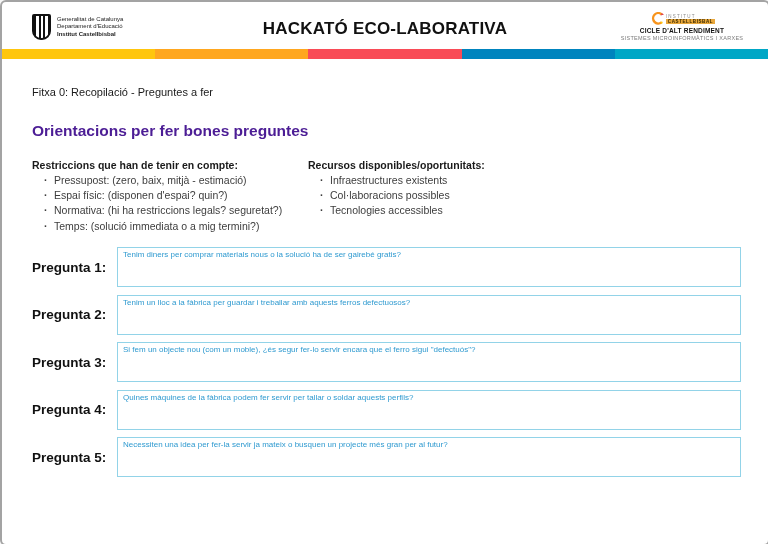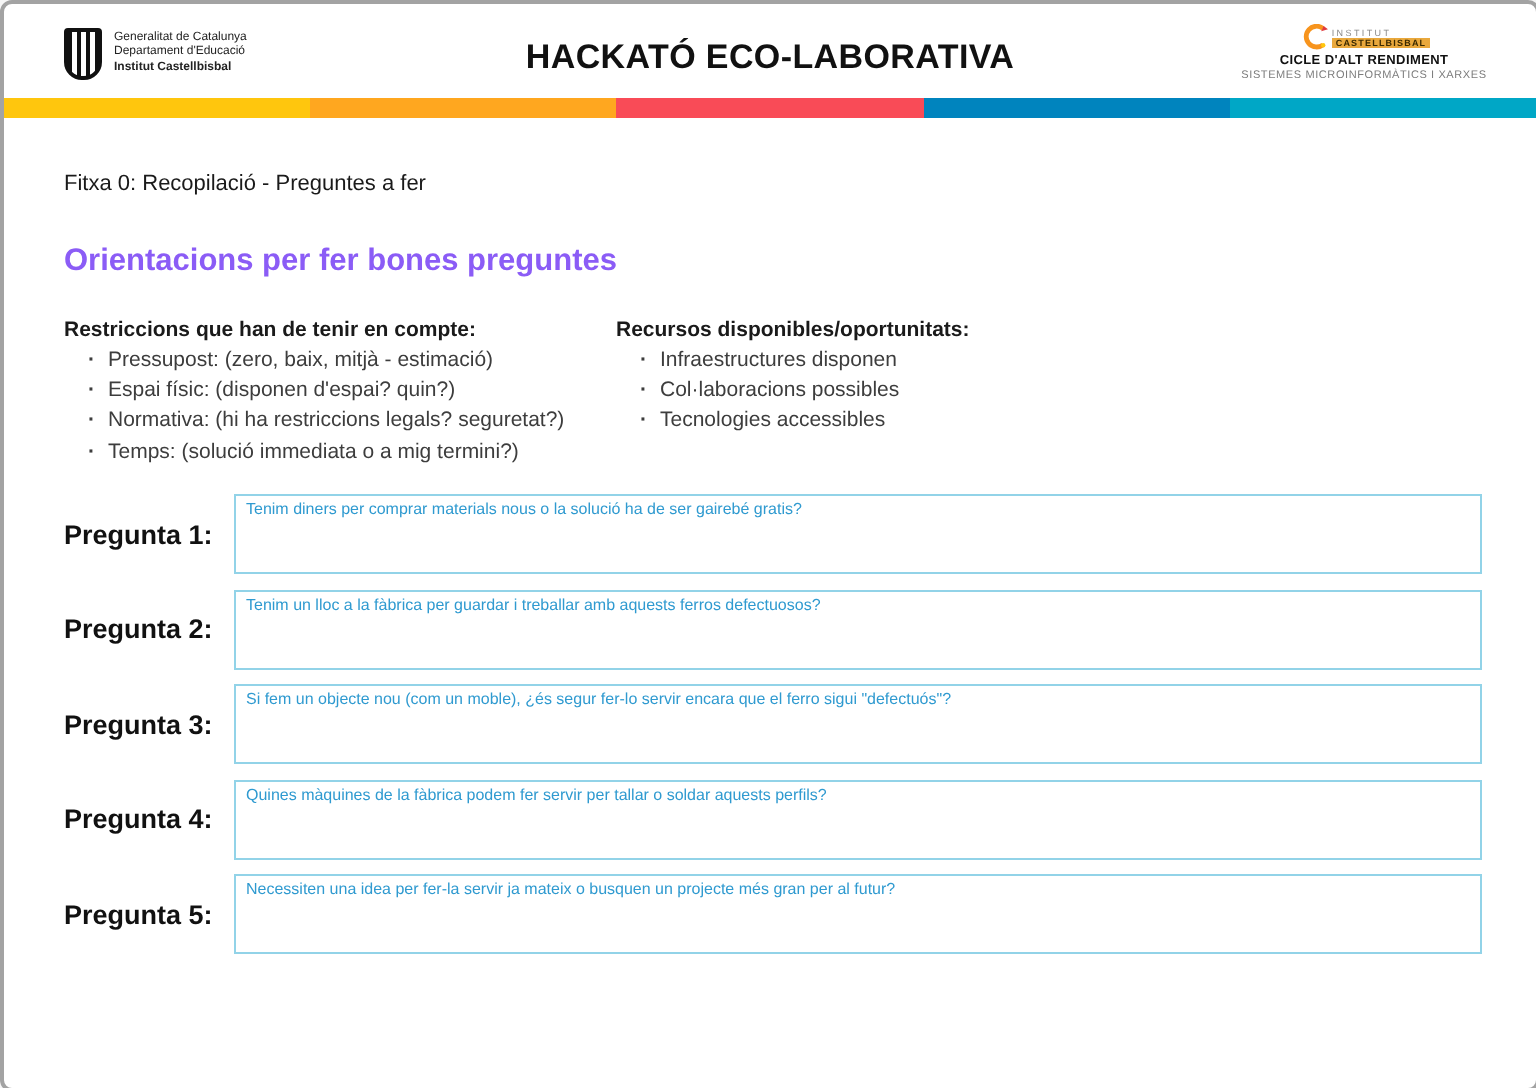--- a/index.html
+++ b/index.html
@@ -29,21 +29,21 @@
   .ir-names{display:flex;flex-direction:column;align-items:flex-start;}
   .ir-institut{font-size:4.5px;color:#8a8a8a;letter-spacing:1.2px;}
   .ir-castell{font-size:4.5px;font-weight:bold;background:#e9a83c;color:#3b2a00;padding:0 2px;letter-spacing:.6px;}
   .ir-l2{font-size:6.5px;font-weight:bold;color:#111;margin-top:2px;letter-spacing:.2px;}
   .ir-l3{font-size:5.5px;color:#7c7c7c;letter-spacing:.3px;margin-top:1px;}
   
   .stripe{position:absolute;top:47px;left:0;width:100%;height:10px;display:flex;}
   .stripe span{flex:1;}
   
   .subtitle{position:absolute;left:30px;top:84px;font-size:11px;font-weight:normal;color:#1a1a1a;}
-  .section-title{position:absolute;left:30px;top:120px;margin:0;font-size:15.5px;font-weight:bold;color:#8b5cf6;}
+  .section-title{position:absolute;left:30px;top:120px;margin:0;font-size:15.5px;font-weight:bold;color:#4c1d95;}
   .cols{position:absolute;left:30px;top:157px;display:flex;width:580px;}
   .col{width:276px;}
   .col-h{font-size:10.5px;font-weight:bold;color:#1a1a1a;margin-bottom:2px;}
   .col ul{margin:0;padding:0;list-style:none;}
   .col li{font-size:10.5px;color:#3d3d3d;line-height:15.2px;padding-left:22px;position:relative;}
   .col li::before{content:"\00B7";position:absolute;left:12px;color:#3d3d3d;font-weight:bold;}
   .questions{position:absolute;left:30px;top:245px;right:27px;}
   .qrow{display:flex;align-items:stretch;height:40px;margin-bottom:7.5px;}
   .qlabel{flex:0 0 85px;font-size:13.5px;font-weight:bold;color:#111;display:flex;align-items:center;}
   .qbox{
@@ -103,21 +103,21 @@
         <ul>
           <li>Pressupost: (zero, baix, mitjà - estimació)</li>
           <li>Espai físic: (disponen d'espai? quin?)</li>
           <li>Normativa: (hi ha restriccions legals? seguretat?)</li>
           <li>Temps: (solució immediata o a mig termini?)</li>
         </ul>
       </div>
       <div class="col">
         <div class="col-h">Recursos disponibles/oportunitats:</div>
         <ul>
-          <li>Infraestructures disponen</li>
+          <li>Infraestructures existents</li>
           <li>Col·laboracions possibles</li>
           <li>Tecnologies accessibles</li>
         </ul>
       </div>
     </div>
 
     <div class="questions">
       <div class="qrow">
         <div class="qlabel">Pregunta 1:</div>
         <div class="qbox" style="border-color: rgb(146, 211, 232); color: rgb(47, 154, 208);">Tenim diners per comprar materials nous o la solució ha de ser gairebé gratis?</div>

